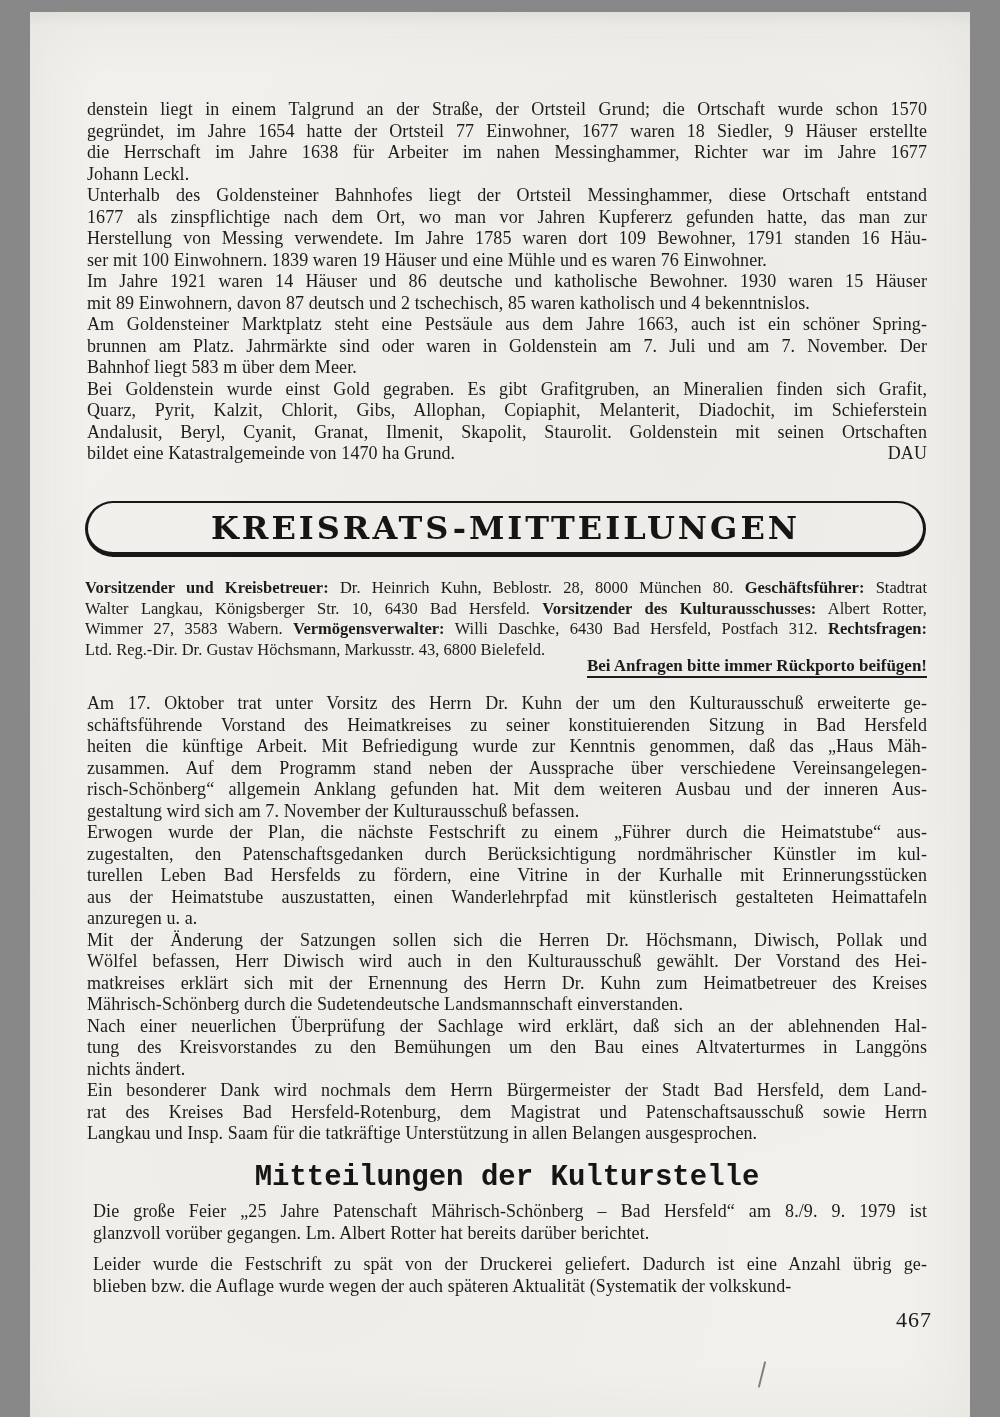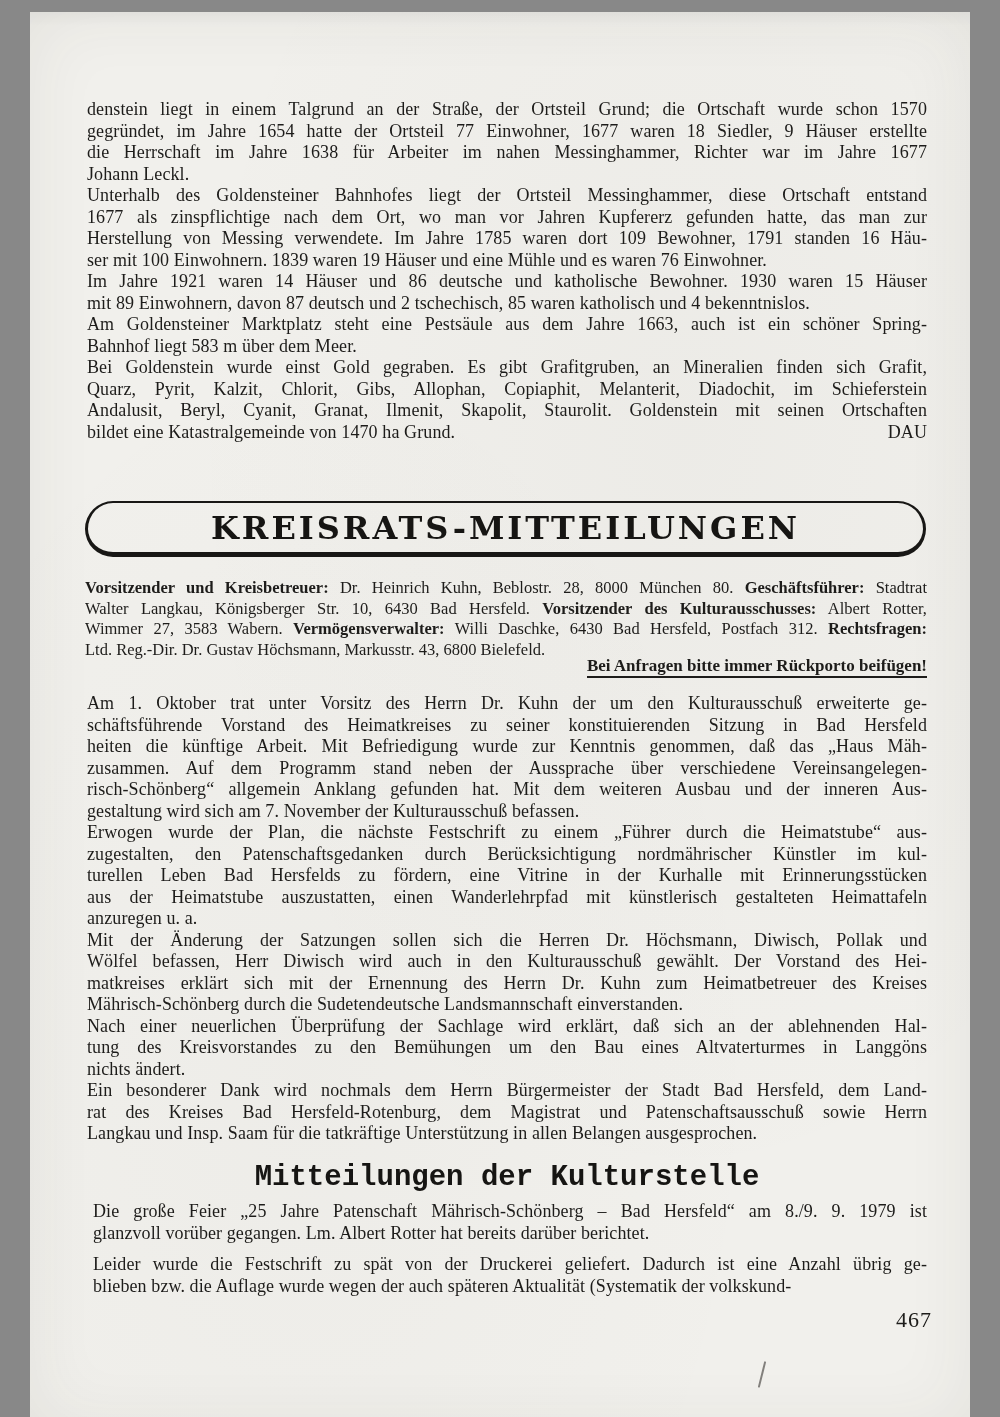--- a/index.html
+++ b/index.html
@@ -118,20 +118,21 @@
         <div class="ln">1677 als zinspflichtige nach dem Ort, wo man vor Jahren Kupfererz gefunden hatte, das man zur</div>
         <div class="ln">Herstellung von Messing verwendete. Im Jahre 1785 waren dort 109 Bewohner, 1791 standen 16 Häu-</div>
         <div class="ln last">ser mit 100 Einwohnern. 1839 waren 19 Häuser und eine Mühle und es waren 76 Einwohner.</div>
       </div>
     <div class="para">
         <div class="ln">Im Jahre 1921 waren 14 Häuser und 86 deutsche und katholische Bewohner. 1930 waren 15 Häuser</div>
         <div class="ln last">mit 89 Einwohnern, davon 87 deutsch und 2 tschechisch, 85 waren katholisch und 4 bekenntnislos.</div>
       </div>
     <div class="para">
         <div class="ln">Am Goldensteiner Marktplatz steht eine Pestsäule aus dem Jahre 1663, auch ist ein schöner Spring-</div>
+        <div class="ln">brunnen am Platz. Jahrmärkte sind oder waren in Goldenstein am 7. Juli und am 7. November. Der</div>
         <div class="ln last">Bahnhof liegt 583 m über dem Meer.</div>
       </div>
     <div class="para">
         <div class="ln">Bei Goldenstein wurde einst Gold gegraben. Es gibt Grafitgruben, an Mineralien finden sich Grafit,</div>
         <div class="ln">Quarz, Pyrit, Kalzit, Chlorit, Gibs, Allophan, Copiaphit, Melanterit, Diadochit, im Schieferstein</div>
         <div class="ln">Andalusit, Beryl, Cyanit, Granat, Ilmenit, Skapolit, Staurolit. Goldenstein mit seinen Ortschaften</div>
         <div class="ln last"><span class="sig">DAU</span>bildet eine Katastralgemeinde von 1470 ha Grund.</div>
       </div>
   </section>
 
@@ -145,21 +146,21 @@
         <div class="ln">Walter Langkau, Königsberger Str. 10, 6430 Bad Hersfeld. <b>Vorsitzender des Kulturausschusses:</b> Albert Rotter,</div>
         <div class="ln">Wimmer 27, 3583 Wabern. <b>Vermögensverwalter:</b> Willi Daschke, 6430 Bad Hersfeld, Postfach 312. <b>Rechtsfragen:</b></div>
         <div class="ln last">Ltd. Reg.-Dir. Dr. Gustav Höchsmann, Markusstr. 43, 6800 Bielefeld.</div>
       </div>
   </section>
 
   <div id="note">Bei Anfragen bitte immer Rückporto beifügen!</div>
 
   <section id="report" class="body-text">
     <div class="para">
-        <div class="ln">Am 1. Oktober trat unter Vorsitz des Herrn Dr. Kuhn der um den Kulturausschuß erweiterte ge-</div>
+        <div class="ln">Am 17. Oktober trat unter Vorsitz des Herrn Dr. Kuhn der um den Kulturausschuß erweiterte ge-</div>
         <div class="ln">schäftsführende Vorstand des Heimatkreises zu seiner konstituierenden Sitzung in Bad Hersfeld</div>
         <div class="ln">heiten die künftige Arbeit. Mit Befriedigung wurde zur Kenntnis genommen, daß das „Haus Mäh-</div>
         <div class="ln">zusammen. Auf dem Programm stand neben der Aussprache über verschiedene Vereinsangelegen-</div>
         <div class="ln">risch-Schönberg“ allgemein Anklang gefunden hat. Mit dem weiteren Ausbau und der inneren Aus-</div>
         <div class="ln last">gestaltung wird sich am 7. November der Kulturausschuß befassen.</div>
       </div>
     <div class="para">
         <div class="ln">Erwogen wurde der Plan, die nächste Festschrift zu einem „Führer durch die Heimatstube“ aus-</div>
         <div class="ln">zugestalten, den Patenschaftsgedanken durch Berücksichtigung nordmährischer Künstler im kul-</div>
         <div class="ln">turellen Leben Bad Hersfelds zu fördern, eine Vitrine in der Kurhalle mit Erinnerungsstücken</div>

